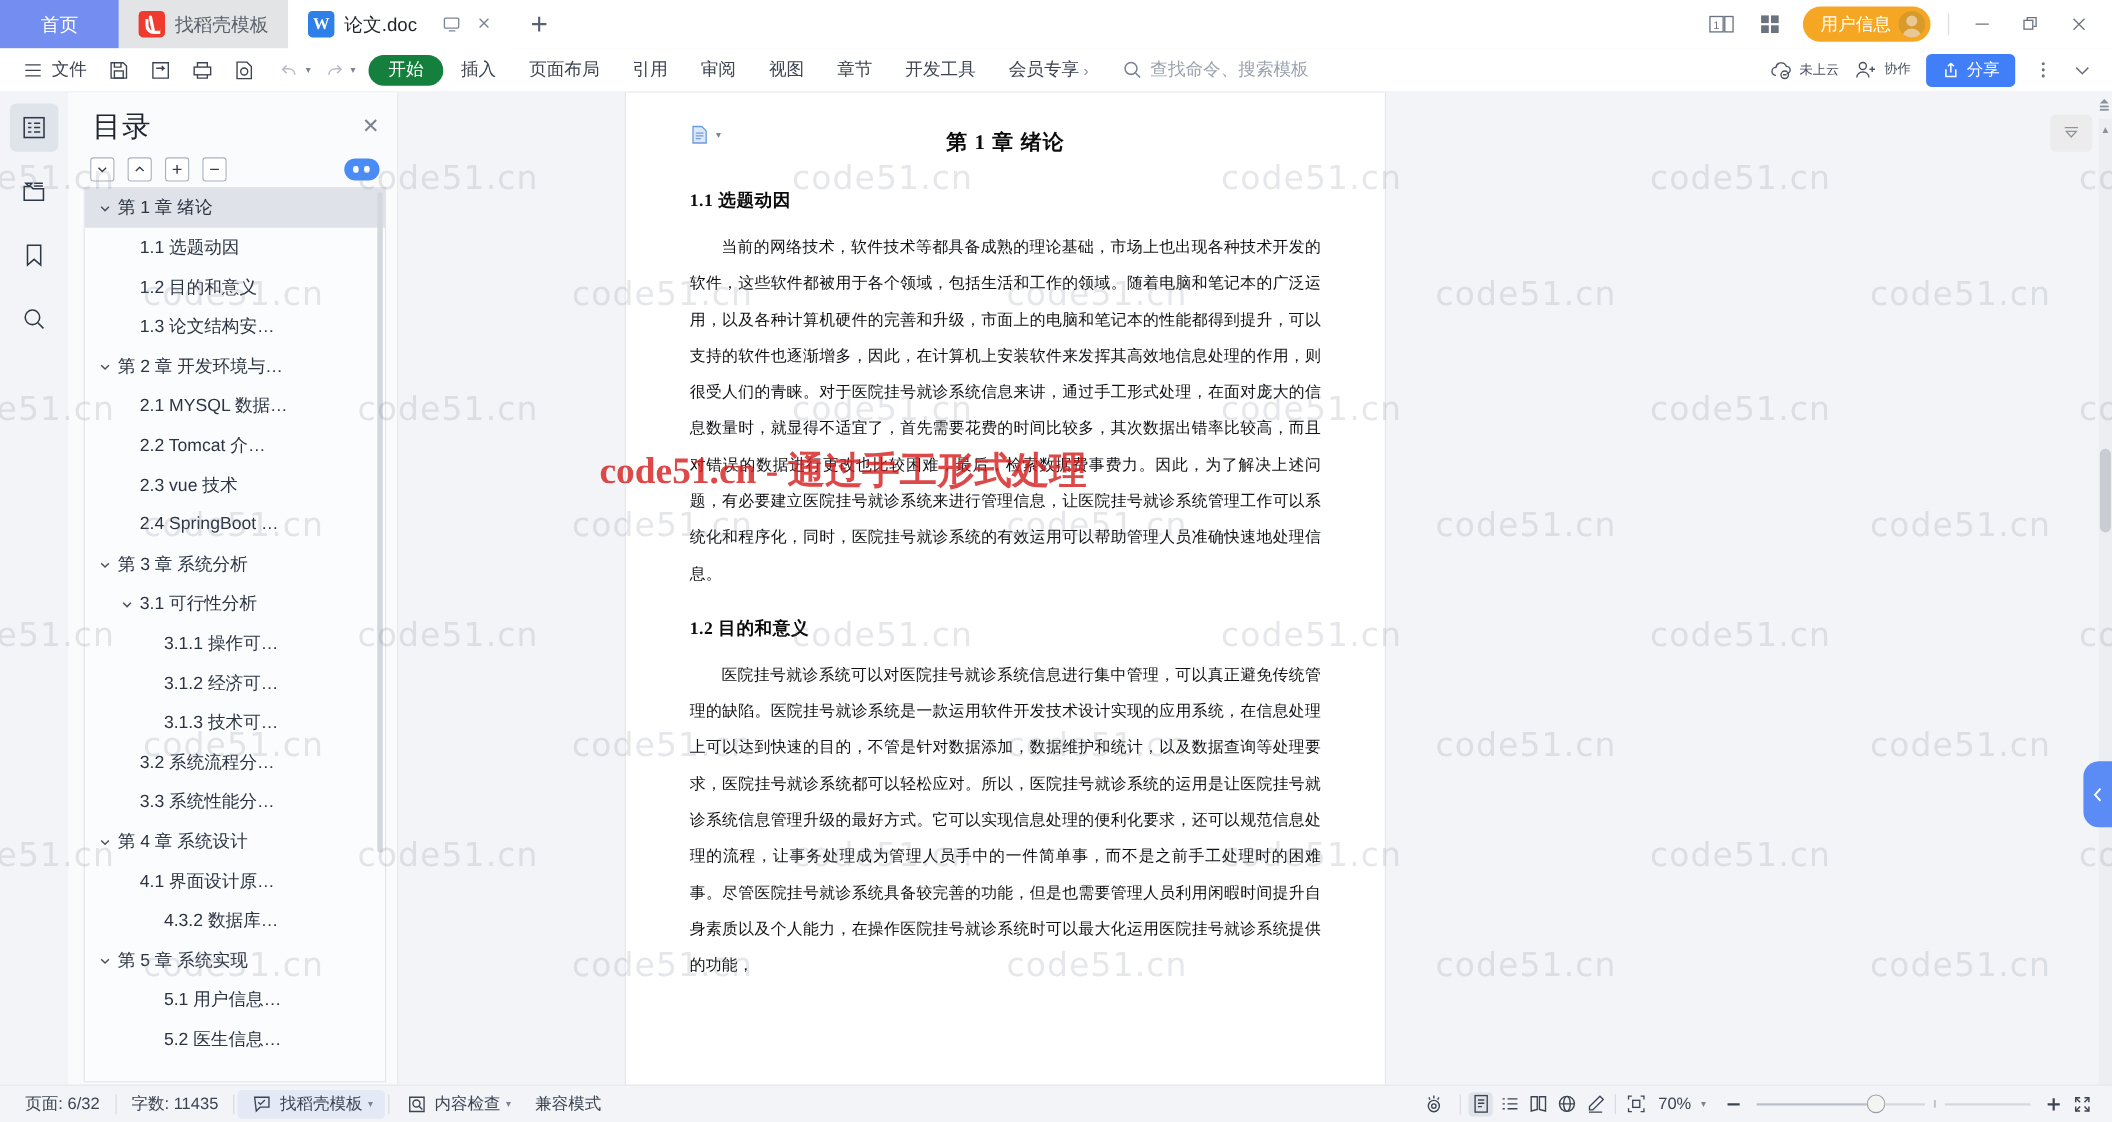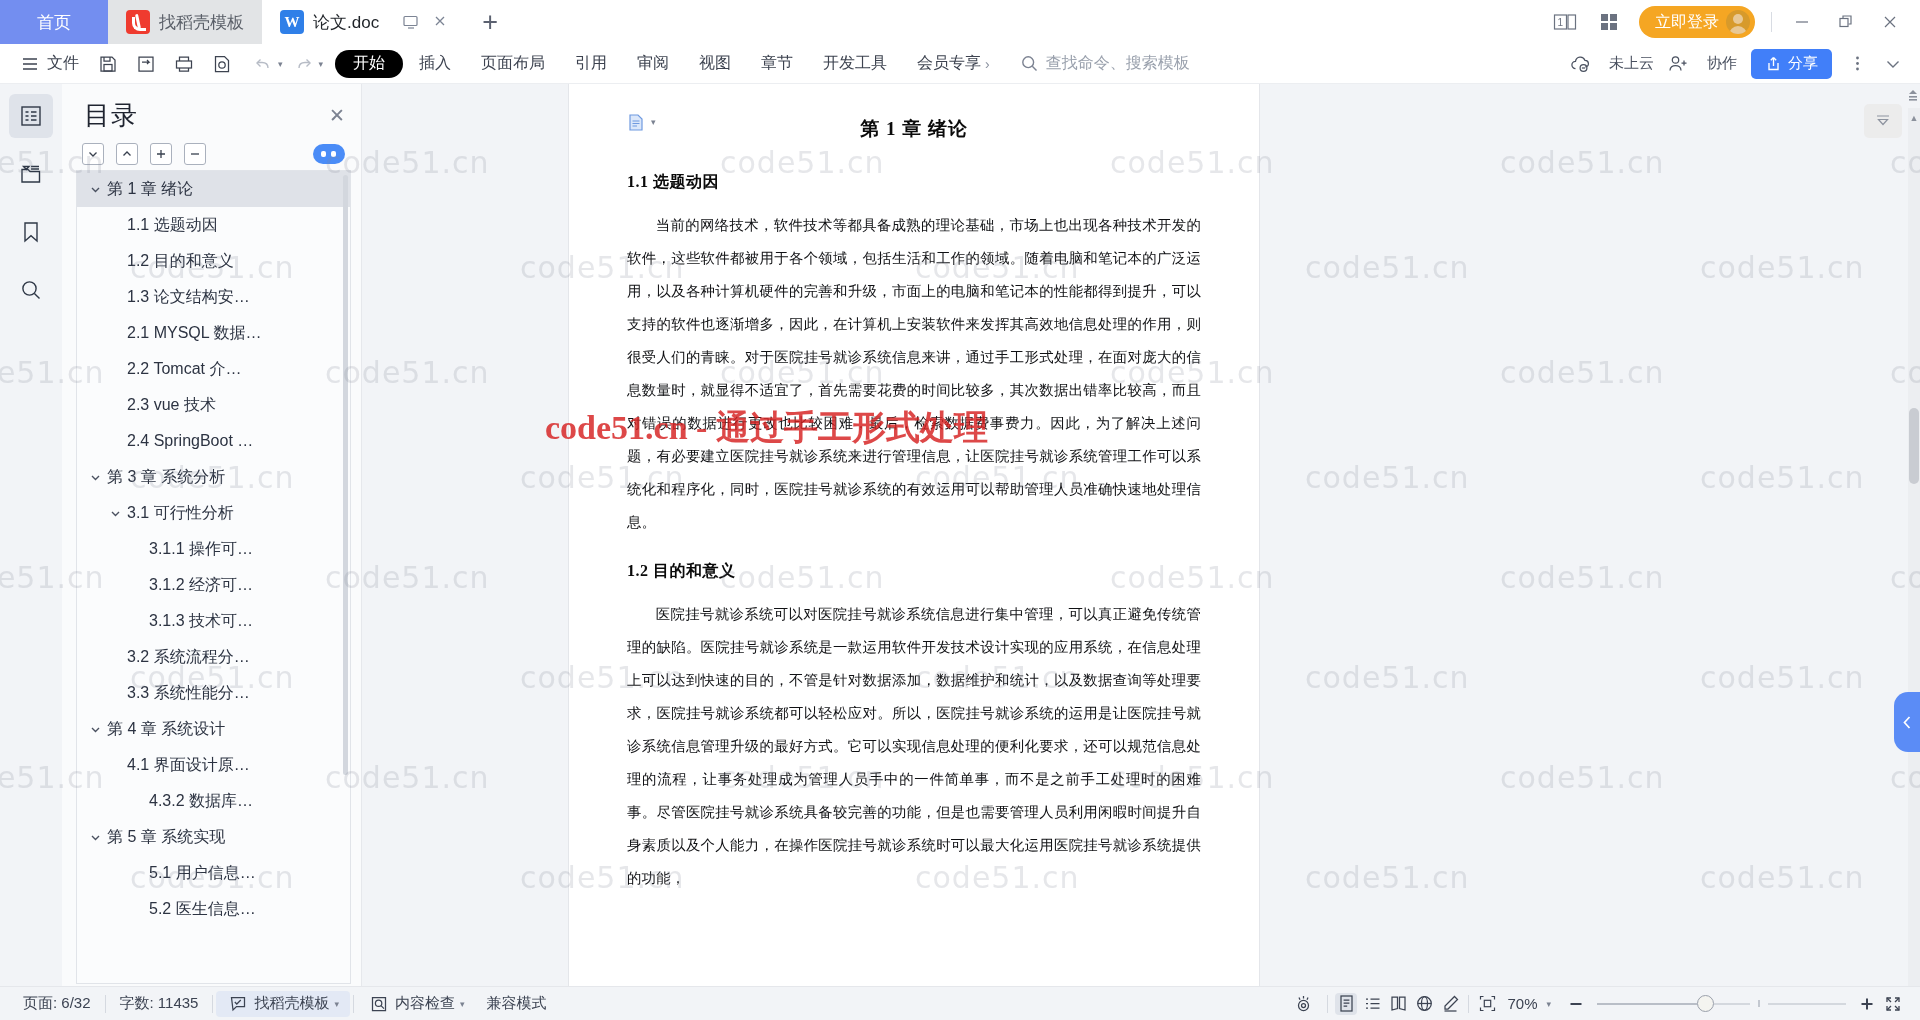--- a/index.html
+++ b/index.html
@@ -65,25 +65,25 @@
   
   .ribbon {
     position: absolute; top: 44px; left: 0; width: 1920px; height: 40px;
     background: #fff; display:flex; align-items:center; padding: 0 10px; gap: 2px;
     border-bottom: 1px solid #eceef1;
   }
   .rb-item { display:flex;align-items:center;gap:6px;height:30px;padding:0 9px;border-radius:4px;
              font-size:16px;color:#3d4350;white-space:nowrap; }
   .rb-ico { width:22px;height:22px;display:inline-flex;align-items:center;justify-content:center;color:#3d4350; }
   .rb-tab { font-size:16px;color:#3d4350;padding:0 14px;height:28px;display:flex;align-items:center;white-space:nowrap; }
-  .rb-tab.active { background:#000000; color:#fff; border-radius:14px; padding:0 18px; }
+  .rb-tab.active { background:#15803d; color:#fff; border-radius:14px; padding:0 18px; }
   .rb-more { color:#8b92a0; font-size: 14px; }
   .search-wrap { display:flex;align-items:center;gap:7px;margin-left:14px;color:#9aa1ad;font-size:16px; }
   .ribbon-right { margin-left:auto; display:flex;align-items:center;gap:14px;padding-right:6px; }
-  .rr-item { display:flex;align-items:flex-end;gap:18px;font-size:15px;color:#4a5160;white-space:nowrap; }
+  .rr-item { display:flex;align-items:flex-start;gap:6px;font-size:12px;color:#4a5160;white-space:nowrap; }
   .share-btn { background:#417ff9;color:#fff;border-radius:5px;height:30px;display:flex;align-items:center;
                gap:6px;padding:0 14px;font-size:15px; }
 
   
   .workarea { position:absolute; top:84px; left:0; width:1920px; height:906px; background:#f2f4f7; }
 
   .rail {
     position:absolute; left:0; top:0; width:62px; height:906px; background:#f2f4f7;
     display:flex; flex-direction:column; align-items:center; padding-top:10px; gap:14px;
   }
@@ -221,21 +221,21 @@
       </span>
       <span class="winbtn">
         <svg width="20" height="20" viewBox="0 0 20 20" fill="#6b7280">
           <rect x="2" y="2" width="7" height="7"></rect>
             <rect x="11" y="2" width="7" height="7"></rect>
           <rect x="2" y="11" width="7" height="7"></rect>
             <rect x="11" y="11" width="7" height="7"></rect>
         </svg>
       </span>
       <div class="login-btn">
-        <span>立即登录</span>
+        <span>用户信息</span>
         <span class="login-avatar"></span>
       </div>
       <span class="divider-v"></span>
       <span class="winbtn">
         <svg width="18" height="18" viewBox="0 0 18 18" stroke="#6b7280" stroke-width="1.2">
             <path d="M3 9h12"></path>
           </svg>
       </span>
       <span class="winbtn">
         <svg width="18" height="18" viewBox="0 0 18 18" fill="none" stroke="#6b7280" stroke-width="1.2">
@@ -465,20 +465,28 @@
               <span class="chev"></span>
               <span>1.1 选题动因</span>
             </div>
             <div class="toc-row" style="padding-left: 30px;">
               <span class="chev"></span>
               <span>1.2 目的和意义</span>
             </div>
             <div class="toc-row" style="padding-left: 30px;">
               <span class="chev"></span>
               <span>1.3 论文结构安…</span>
+            </div>
+            <div class="toc-row" style="padding-left: 10px;">
+              <span class="chev">
+                <svg width="13" height="13" viewBox="0 0 13 13" fill="none" stroke="#4a5160" stroke-width="1.35">
+                  <path d="M3 5L6.5 8.5 10 5"></path>
+                </svg>
+              </span>
+              <span>第 2 章  开发环境与…</span>
             </div>
             <div class="toc-row" style="padding-left: 30px;">
               <span class="chev"></span>
               <span>2.1 MYSQL 数据…</span>
             </div>
             <div class="toc-row" style="padding-left: 30px;">
               <span class="chev"></span>
               <span>2.2 Tomcat 介…</span>
             </div>
             <div class="toc-row" style="padding-left: 30px;">

